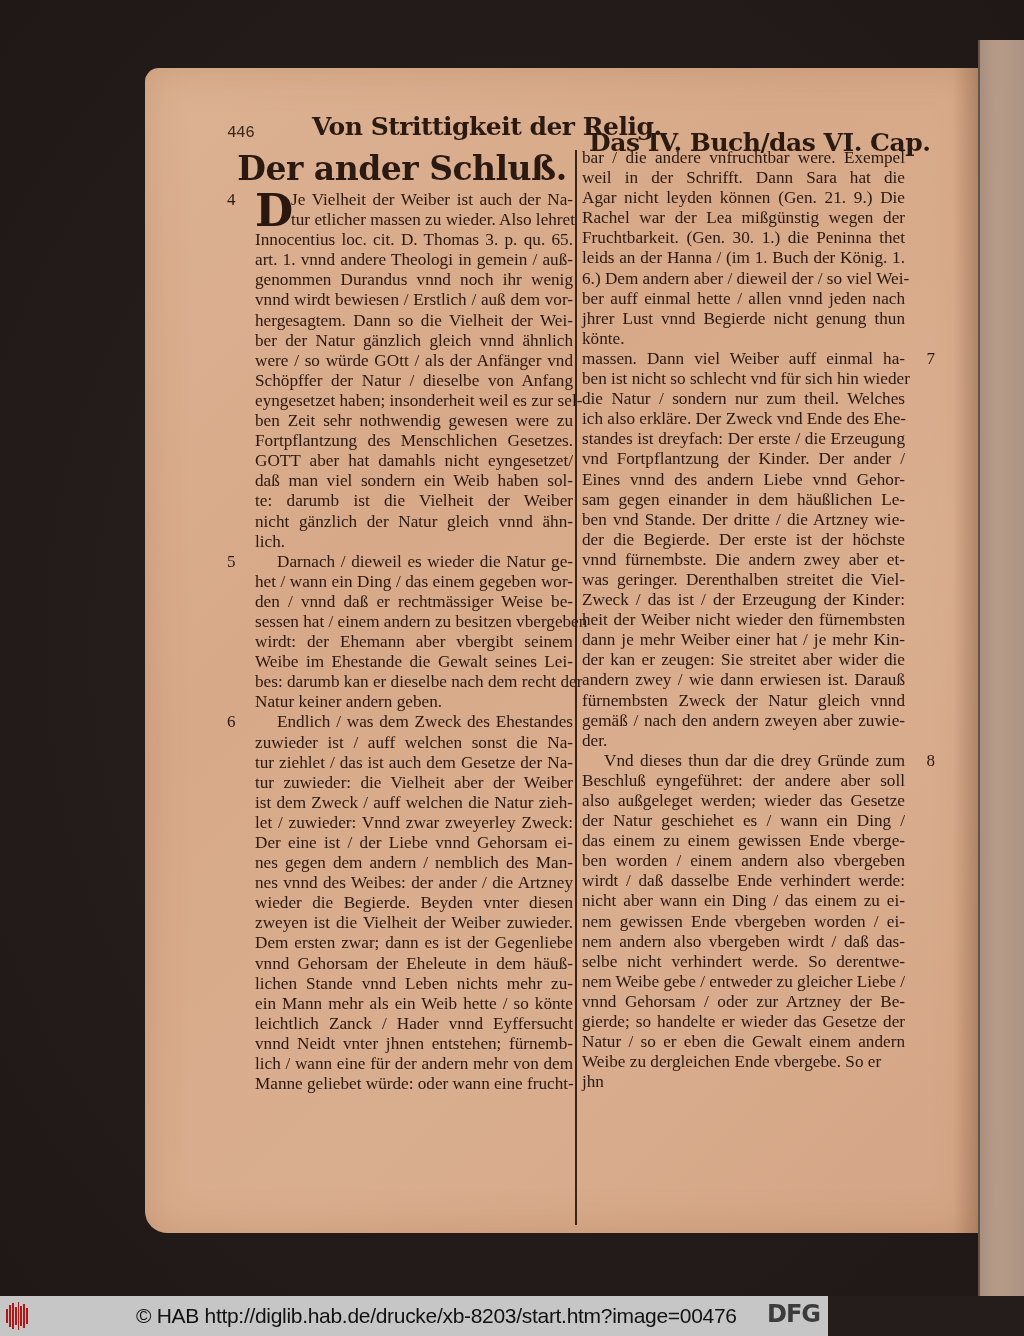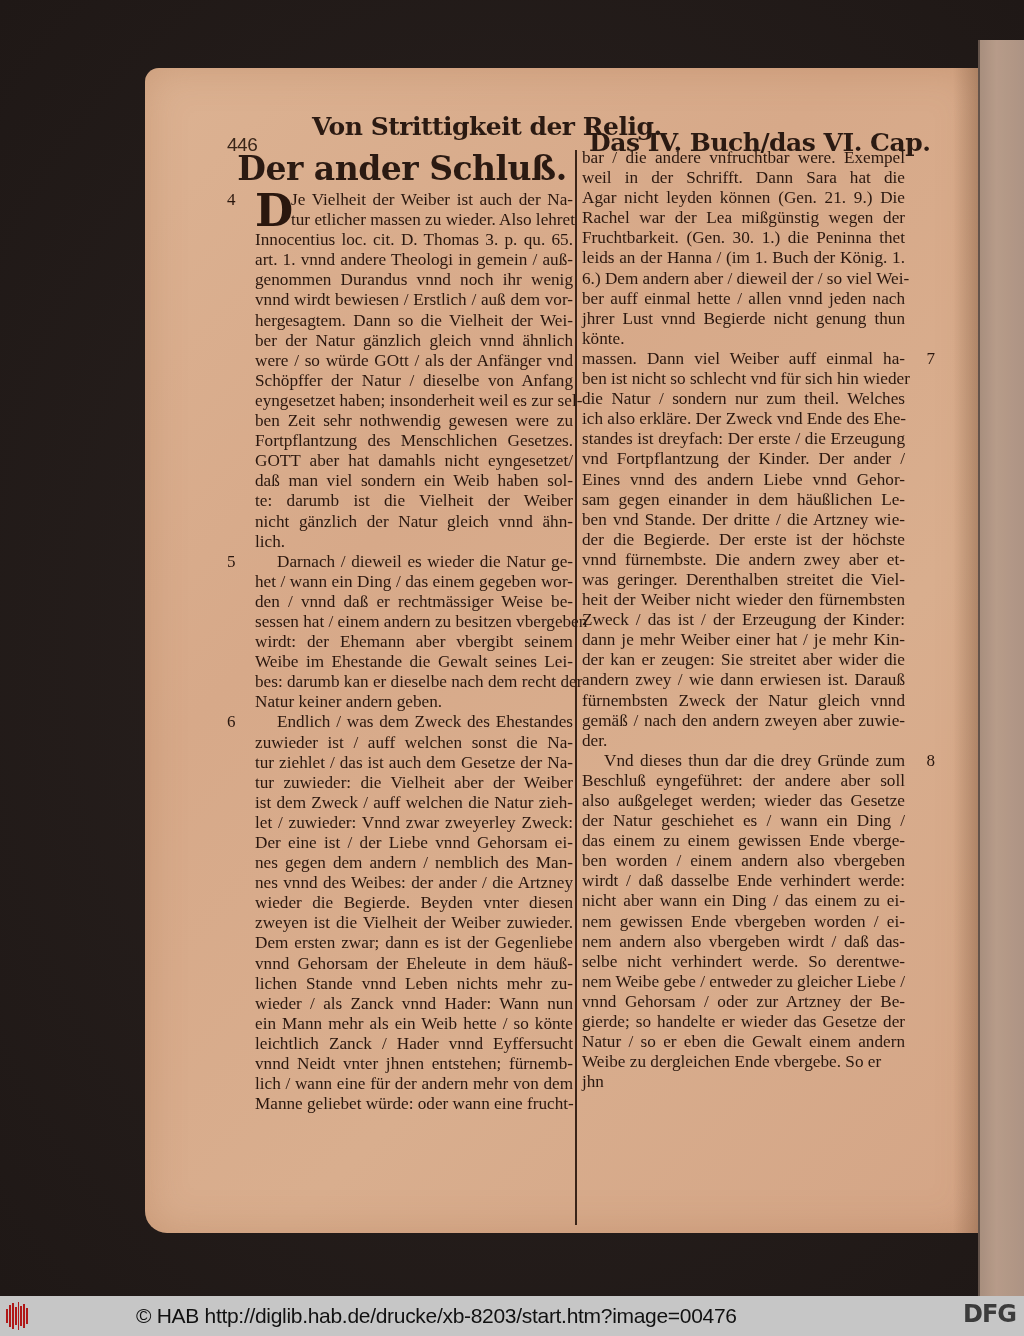--- a/index.html
+++ b/index.html
@@ -31,22 +31,22 @@
   .page::after {
     content: ""; position: absolute; left: 808px; top: 0; width: 25px; height: 100%;
     background: linear-gradient(90deg, rgba(0,0,0,0) 0%, rgba(80,50,30,0.25) 100%);
   }
   .running-head {
     position: absolute; left: 82px; top: 44px; width: 740px; height: 36px;
     font-family: "DejaVu Serif", serif; font-weight: bold;
     color: #2b1a12; font-size: 25px; letter-spacing: -0.5px;
   }
   .page-number {
-    position: absolute; left: 0; top: 22px; font-size: 19px; font-weight: normal;
-    font-family: Liberation Sans, sans-serif; color: #3a2619;
+    position: absolute; left: 0; top: 12px; font-size: 16px; font-weight: normal;
+    font-family: Liberation Mono, monospace; color: #3a2619;
   }
   .head-left { position: absolute; left: 85px; top: 0; white-space: nowrap; }
   .head-right { position: absolute; left: 362px; top: 16px; white-space: nowrap; }
   .col-divider {
     position: absolute; left: 430px; top: 82px; width: 2px; height: 1075px;
     background: #3a2418;
   }
   .column {
     position: absolute; top: 80px;
     font-family: "Liberation Serif", serif; color: #2a170e;
@@ -68,21 +68,21 @@
     position: absolute; left: -28px; font-size: 17px; color: #2a170e;
     font-family: "Liberation Serif", serif;
   }
   .margin-num.right { left: auto; right: -30px; }
   .dropcap {
     position: absolute; left: 0; top: 0; font-size: 44px; line-height: 42px;
     font-family: "DejaVu Serif", serif; font-weight: bold; color: #2a170e;
   }
   .catchword { text-align: right; padding-right: 10px; }
   .footer {
-    position: absolute; left: 0; top: 1296px; width: 1024px; height: 40px;
+    position: absolute; left: 0; top: 1296px; width: 828px; height: 40px;
     background: #c6c6c6;
   }
   .footer-logo {
     position: absolute; left: 6px; top: 6px; width: 22px; height: 28px;
     display: flex; gap: 1px; align-items: center;
   }
   .footer-logo span { display: block; width: 2px; background: #b01818; }
   .footer-text {
     position: absolute; left: 136px; top: 8px;
     font-family: "Liberation Sans", sans-serif; font-size: 21px; color: #111;
@@ -153,21 +153,20 @@
         <div class="line">ist dem Zweck / auff welchen die Natur zieh-</div>
         <div class="line">let / zuwieder: Vnnd zwar zweyerley Zweck:</div>
         <div class="line">Der eine ist / der Liebe vnnd Gehorsam ei-</div>
         <div class="line">nes gegen dem andern / nemblich des Man-</div>
         <div class="line">nes vnnd des Weibes: der ander / die Artzney</div>
         <div class="line">wieder die Begierde. Beyden vnter diesen</div>
         <div class="line">zweyen ist die Vielheit der Weiber zuwieder.</div>
         <div class="line">Dem ersten zwar; dann es ist der Gegenliebe</div>
         <div class="line">vnnd Gehorsam der Eheleute in dem häuß-</div>
         <div class="line">lichen Stande vnnd Leben nichts mehr zu-</div>
-        <div class="line">wieder / als Zanck vnnd Hader: Wann nun</div>
         <div class="line">ein Mann mehr als ein Weib hette / so könte</div>
         <div class="line">leichtlich Zanck / Hader vnnd Eyffersucht</div>
         <div class="line">vnnd Neidt vnter jhnen entstehen; fürnemb-</div>
         <div class="line">lich / wann eine für der andern mehr von dem</div>
         <div class="line last">Manne geliebet würde: oder wann eine frucht-</div>
       </div>
     </div>
 
   <div class="column col-right" id="col-right">
       <div class="para">
@@ -189,22 +188,22 @@
         <div class="line">die Natur / sondern nur zum theil. Welches</div>
         <div class="line">ich also erkläre. Der Zweck vnd Ende des Ehe-</div>
         <div class="line">standes ist dreyfach: Der erste / die Erzeugung</div>
         <div class="line">vnd Fortpflantzung der Kinder. Der ander /</div>
         <div class="line">Eines vnnd des andern Liebe vnnd Gehor-</div>
         <div class="line">sam gegen einander in dem häußlichen Le-</div>
         <div class="line">ben vnd Stande. Der dritte / die Artzney wie-</div>
         <div class="line">der die Begierde. Der erste ist der höchste</div>
         <div class="line">vnnd fürnembste. Die andern zwey aber et-</div>
         <div class="line">was geringer. Derenthalben streitet die Viel-</div>
+        <div class="line">Zweck / das ist / der Erzeugung der Kinder:</div>
         <div class="line">heit der Weiber nicht wieder den fürnembsten</div>
-        <div class="line">Zweck / das ist / der Erzeugung der Kinder:</div>
         <div class="line">dann je mehr Weiber einer hat / je mehr Kin-</div>
         <div class="line">der kan er zeugen: Sie streitet aber wider die</div>
         <div class="line">andern zwey / wie dann erwiesen ist. Darauß</div>
         <div class="line">fürnembsten Zweck der Natur gleich vnnd</div>
         <div class="line">gemäß / nach den andern zweyen aber zuwie-</div>
         <div class="line last">der.</div>
       </div>
       <div class="para">
         <span class="margin-num right" style="top: 0px;">8</span>
         <div class="line indent">Vnd dieses thun dar die drey Gründe zum</div>

